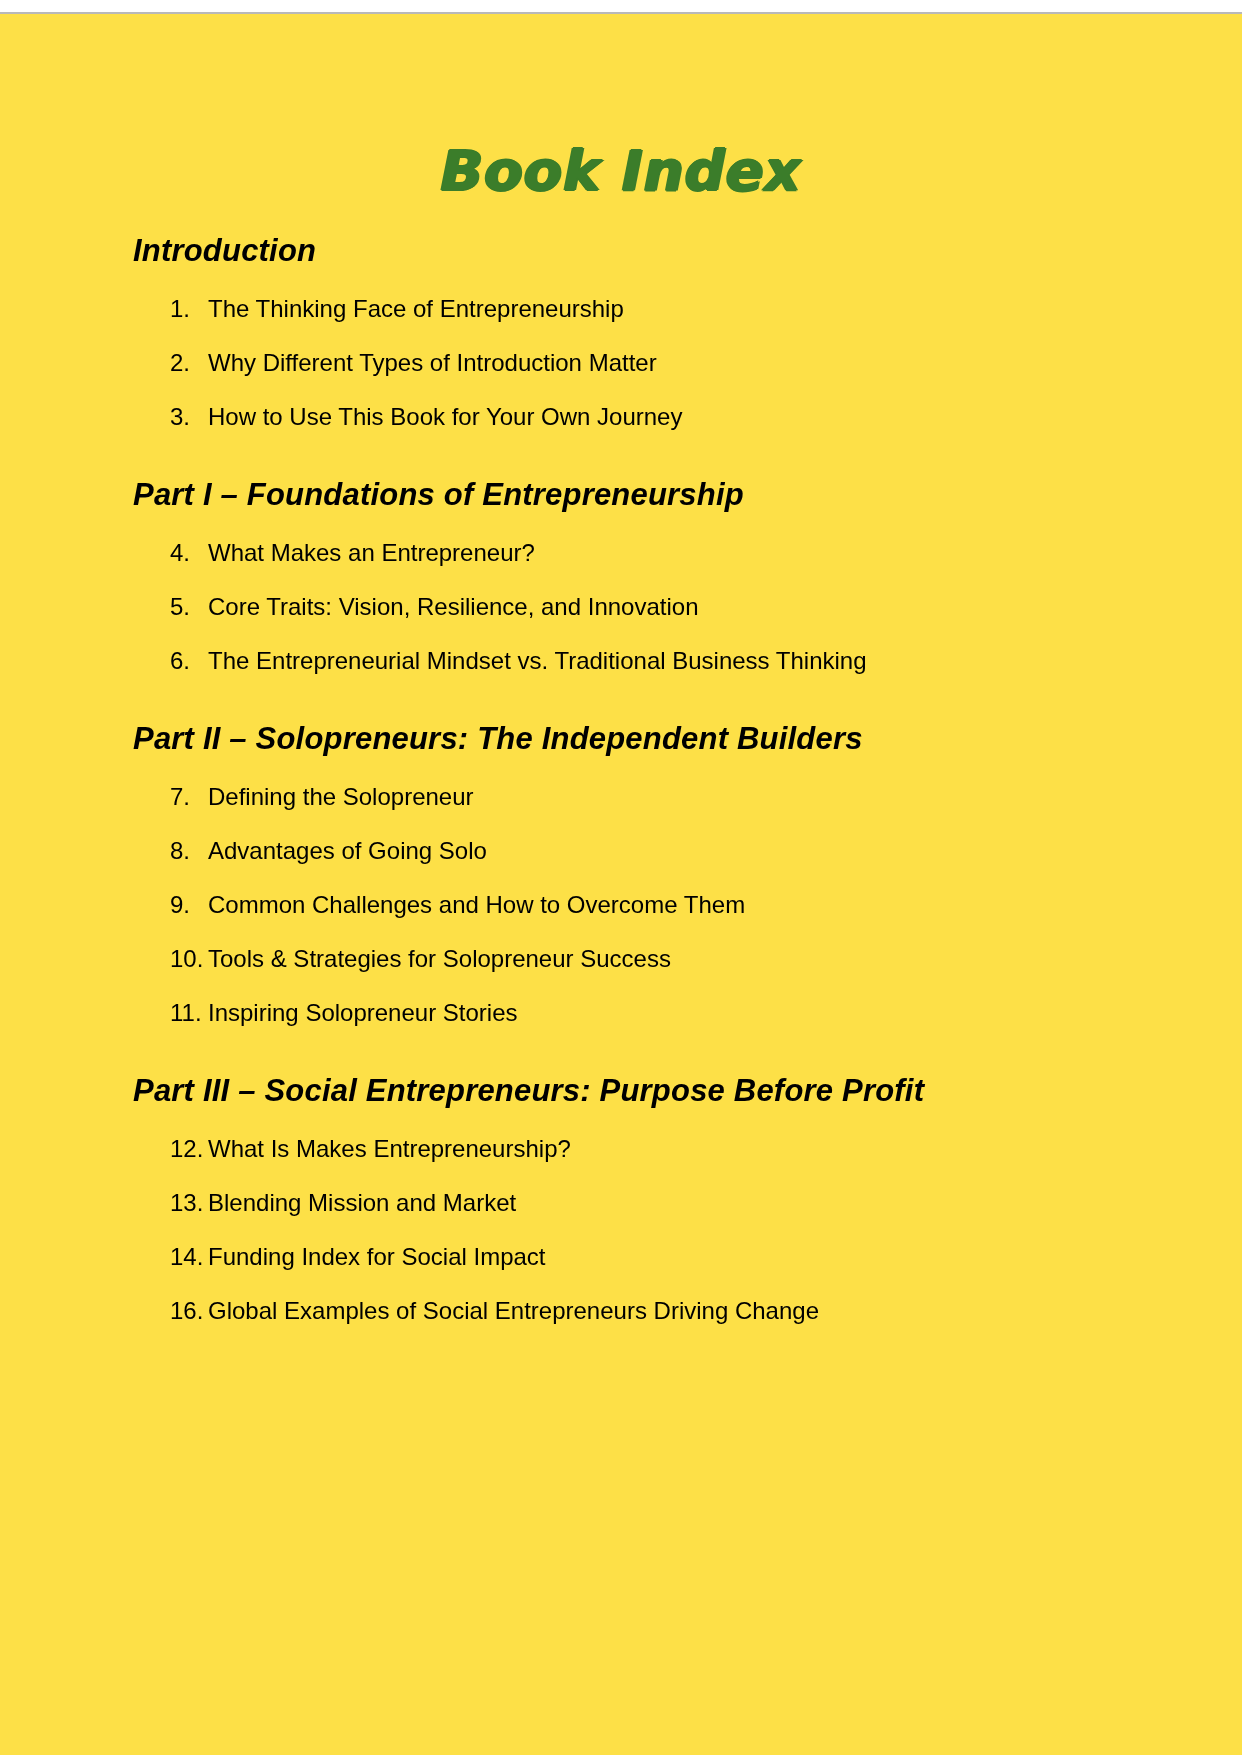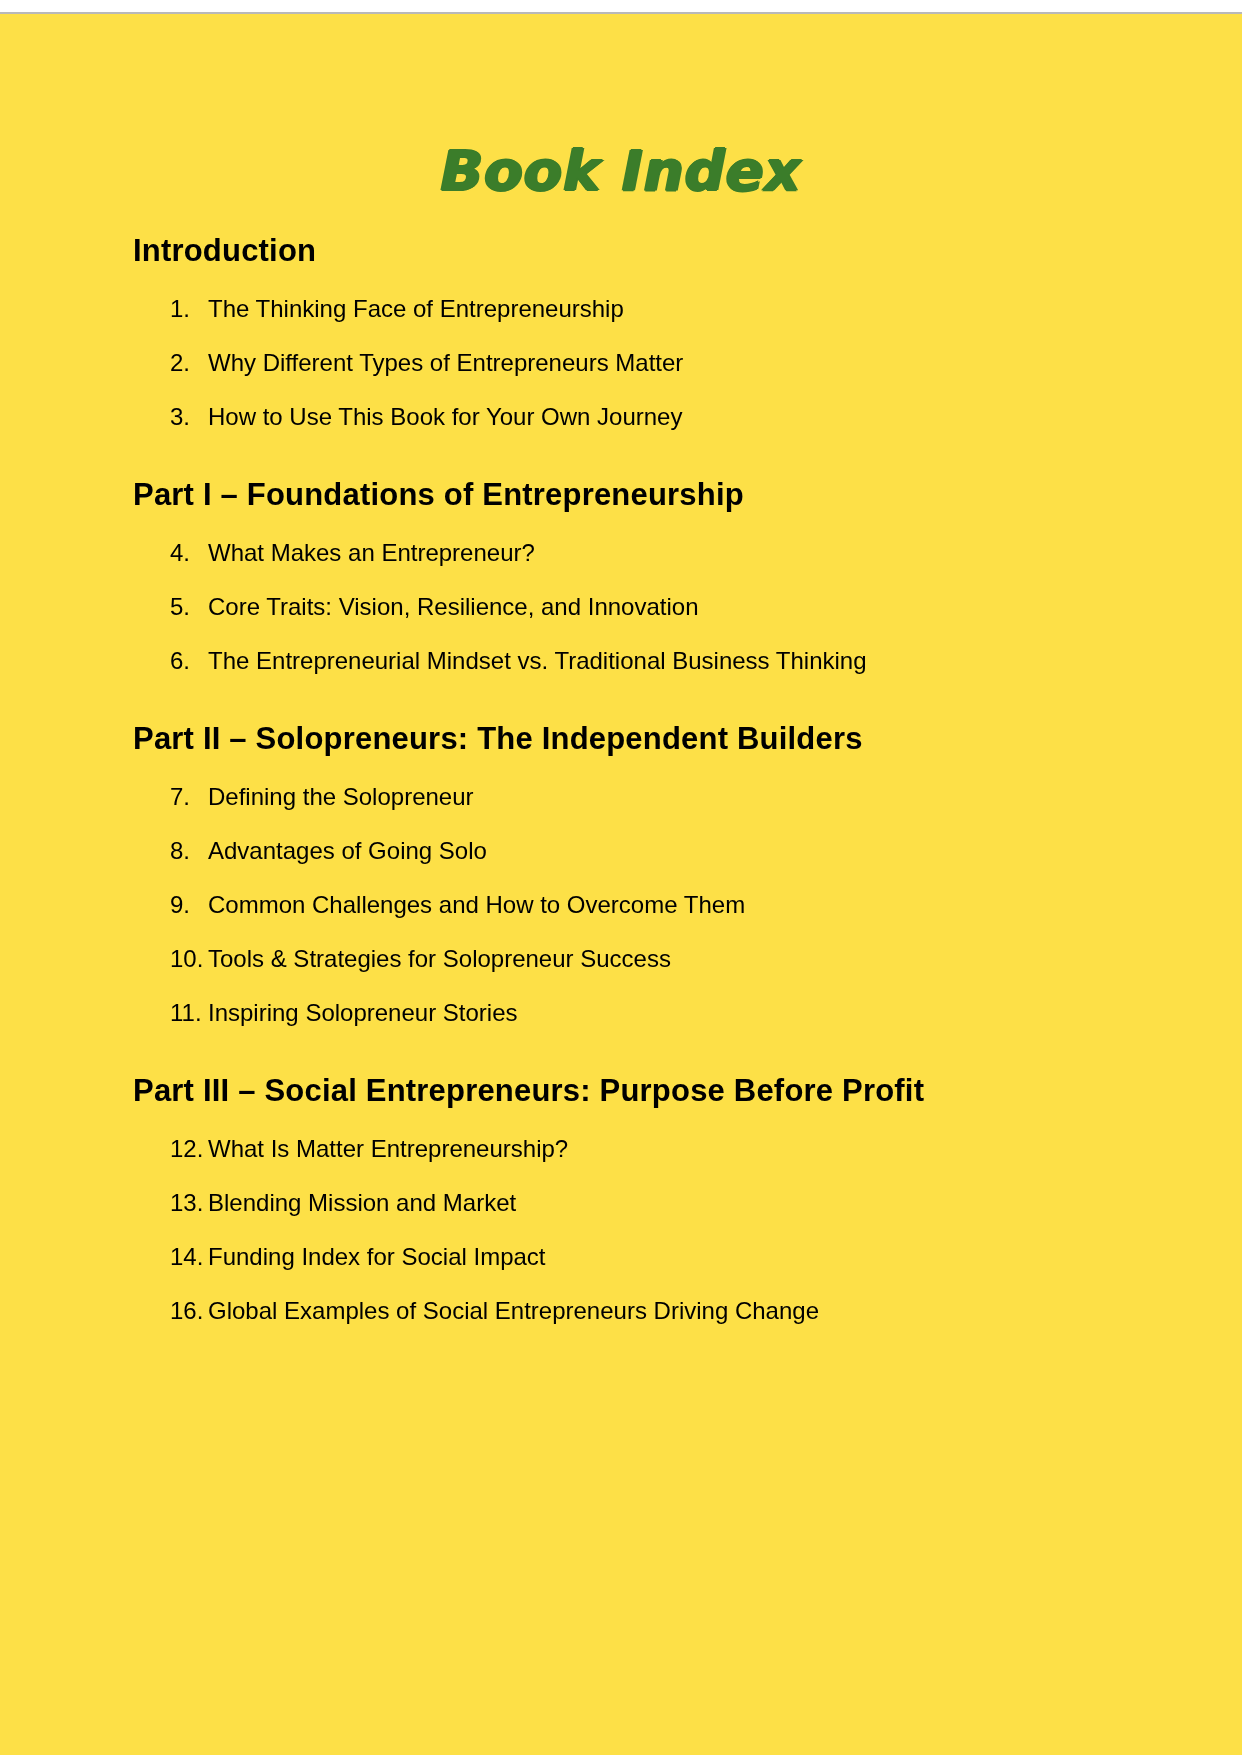--- a/index.html
+++ b/index.html
@@ -33,20 +33,21 @@
   .content {
     margin-left: 133px;
     margin-right: 110px;
   }
   .section-heading {
     font-size: 31px;
     line-height: 36px;
     font-weight: bold;
     margin-top: 46px;
     letter-spacing: 0.2px;
+    font-style: italic;
   }
   .section-heading.first {
     margin-top: 30px;
   }
   .toc-item {
     display: flex;
     align-items: baseline;
     margin-top: 26px;
     margin-left: 37px;
     font-size: 24px;
@@ -69,21 +70,21 @@
   <section>
     <h2 class="section-heading first">Introduction</h2>
     <div class="items">
   <div class="toc-item">
     <span class="num">1.</span>
     <span class="item-text">The Thinking Face of Entrepreneurship</span>
   </div>
 
   <div class="toc-item">
     <span class="num">2.</span>
-    <span class="item-text">Why Different Types of Entrepreneurs Matter</span>
+    <span class="item-text">Why Different Types of Introduction Matter</span>
   </div>
 
   <div class="toc-item">
     <span class="num">3.</span>
     <span class="item-text">How to Use This Book for Your Own Journey</span>
   </div>
 </div>
   </section>
 
   <section>
@@ -134,21 +135,21 @@
     <span class="item-text">Inspiring Solopreneur Stories</span>
   </div>
 </div>
   </section>
 
   <section>
     <h2 class="section-heading">Part III – Social Entrepreneurs: Purpose Before Profit</h2>
     <div class="items">
   <div class="toc-item">
     <span class="num">12.</span>
-    <span class="item-text">What Is Matter Entrepreneurship?</span>
+    <span class="item-text">What Is Makes Entrepreneurship?</span>
   </div>
 
   <div class="toc-item">
     <span class="num">13.</span>
     <span class="item-text">Blending Mission and Market</span>
   </div>
 
   <div class="toc-item">
     <span class="num">14.</span>
     <span class="item-text">Funding Index for Social Impact</span>

